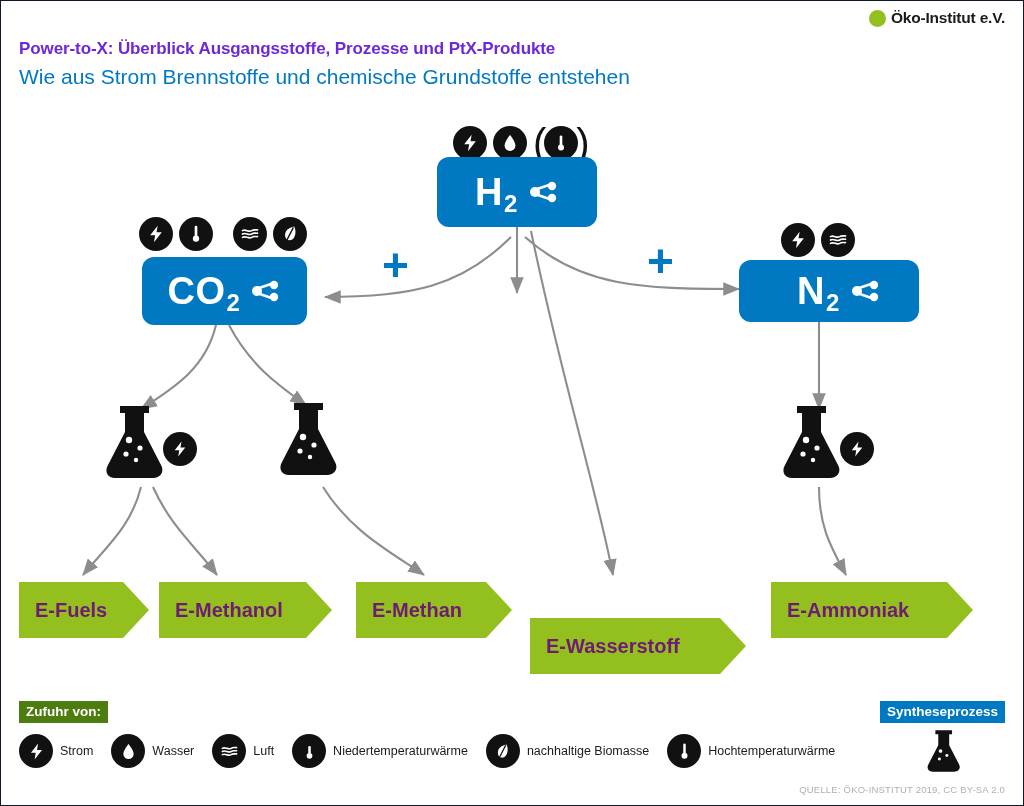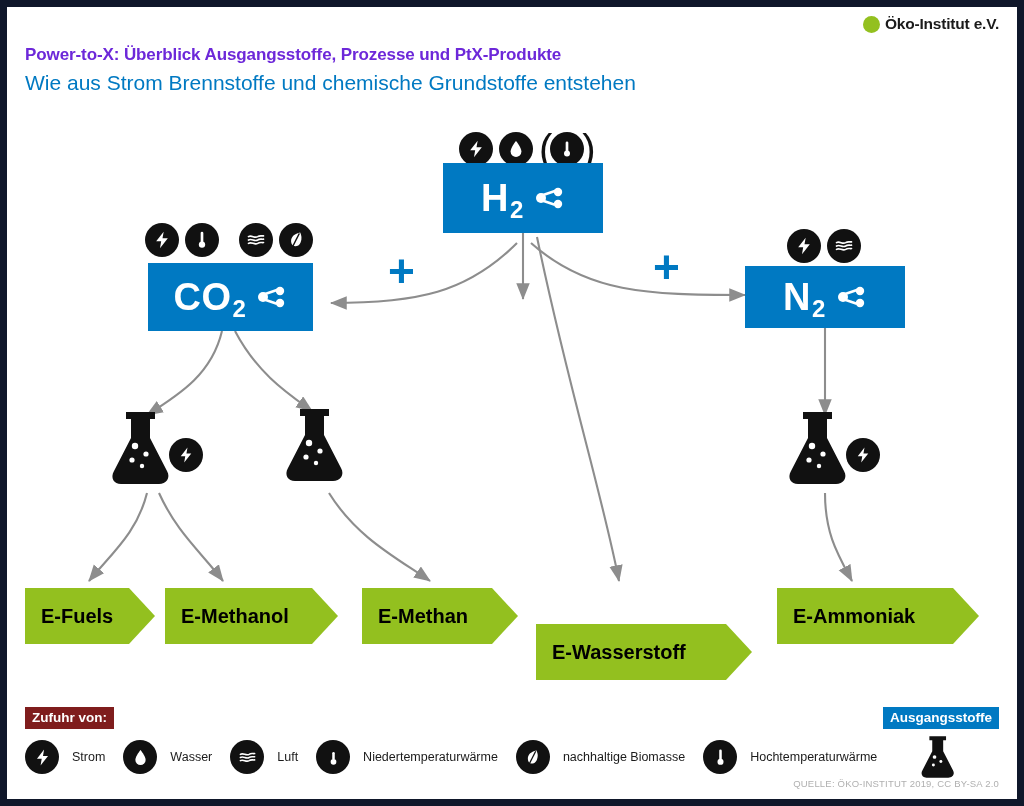--- a/index.html
+++ b/index.html
@@ -10,21 +10,21 @@
   body {
     font-family: "Liberation Sans", sans-serif;
   }
   #page {
     position: relative;
     width: 1024px;
     height: 806px;
     background: #ffffff;
     overflow: hidden;
     box-sizing: border-box;
-    border: 7px solid #0f172a;
+    border: 1px solid #0f172a;
   }
   
   .brand {
     position: absolute;
     top: 8px;
     right: 18px;
     display: flex;
     align-items: center;
     gap: 5px;
   }
@@ -73,21 +73,21 @@
     top: 0;
     width: 1024px;
     height: 590px;
     pointer-events: none;
   }
 
   
   .mol {
     position: absolute;
     background: #0079c2;
-    border-radius: 0;
+    border-radius: 12px;
     display: flex;
     align-items: center;
     justify-content: center;
     color: #ffffff;
     font-weight: bold;
   }
   .mol .formula {
     font-size: 38px;
     line-height: 1;
     letter-spacing: 0.5px;
@@ -135,36 +135,36 @@
     position: absolute;
     display: flex;
     align-items: flex-end;
   }
 
   
   .product {
     position: absolute;
     height: 56px;
     background: #93c01f;
-    color: #000000;
+    color: #701a75;
     font-size: 20px;
     font-weight: bold;
     display: flex;
     align-items: center;
     padding-left: 16px;
     box-sizing: border-box;
     clip-path: polygon(0 0, calc(100% - 26px) 0, 100% 50%, calc(100% - 26px) 100%, 0 100%);
   }
 
   
   .legend-title {
     position: absolute;
     left: 18px;
     top: 700px;
-    background: #7f1d1d;
+    background: #4d7c0f;
     color: #ffffff;
     font-size: 13.5px;
     font-weight: bold;
     padding: 3px 7px 4px 7px;
   }
   .legend-right {
     position: absolute;
     right: 18px;
     top: 700px;
     background: #0079c2;
@@ -181,21 +181,21 @@
     align-items: center;
   }
   .legend-item {
     display: flex;
     align-items: center;
     margin-right: 18px;
   }
   .legend-item .lbl {
     font-size: 12.5px;
     color: #1b1b1b;
-    margin-left: 13px;
+    margin-left: 7px;
     white-space: nowrap;
   }
   .legend-flask {
     position: absolute;
     right: 58px;
     top: 727px;
   }
   .source {
     position: absolute;
     right: 18px;
@@ -337,21 +337,21 @@
       </span>
       <span class="ic">
         <svg width="22" height="20" viewBox="0 0 24 24">
             <path d="M3 8 C7 5.5 10 10.5 14 8 C17 6 19 7.5 21 7" stroke="#fff" stroke-width="2" fill="none" stroke-linecap="round"></path>
             <path d="M3 12 C7 9.5 10 14.5 14 12 C17 10 19 11.5 21 11" stroke="#fff" stroke-width="2" fill="none" stroke-linecap="round"></path>
             <path d="M3 16 C7 13.5 10 18.5 14 16 C17 14 19 15.5 21 15" stroke="#fff" stroke-width="2" fill="none" stroke-linecap="round"></path>
           </svg>
       </span>
     </div>
 
-    <div class="mol" style="left:738px; top:163px; width:160px; height:62px;">
+    <div class="mol" style="left:738px; top:163px; width:160px; height:62px;padding-left:20px;">
       <span class="formula"><span>N</span><sub>2</sub></span>
       <span class="mol-icon">
         <svg width="30" height="26" viewBox="0 0 30 26">
             <circle cx="6" cy="13" r="5" fill="#fff"></circle>
             <circle cx="23" cy="7" r="4.2" fill="#fff"></circle>
             <circle cx="23" cy="19" r="4.2" fill="#fff"></circle>
             <rect x="7" y="9" width="14" height="2.6" transform="rotate(-19 7 9)" fill="#fff"></rect>
             <rect x="7" y="14" width="14" height="2.6" transform="rotate(19 7 14)" fill="#fff"></rect>
           </svg>
       </span>
@@ -402,21 +402,21 @@
 
     <div class="product" style="left:18px; top:485px; width:130px;">E-Fuels</div>
     <div class="product" style="left:355px; top:485px; width:156px;">E-Methan</div>
     <div class="product" style="left:158px; top:485px; width:173px;">E-Methanol</div>
     <div class="product" style="left:529px; top:485px; width:216px;margin-top:36px;">E-Wasserstoff</div>
     <div class="product" style="left:770px; top:485px; width:202px;">E-Ammoniak</div>
 
   </div>
 
   <div class="legend-title">Zufuhr von:</div>
-  <div class="legend-right">Ausgangsstoffe</div>
+  <div class="legend-right">Syntheseprozess</div>
 
   <div class="legend-items">
     <div class="legend-item">
       <span class="ic">
         <svg width="19" height="19" viewBox="0 0 24 24">
             <path d="M14 2 L5 13.5 H11 L9.6 22 L19 10 H12.6 Z" fill="#fff"></path>
           </svg>
       </span>
       <span class="lbl">Strom</span>
     </div>

